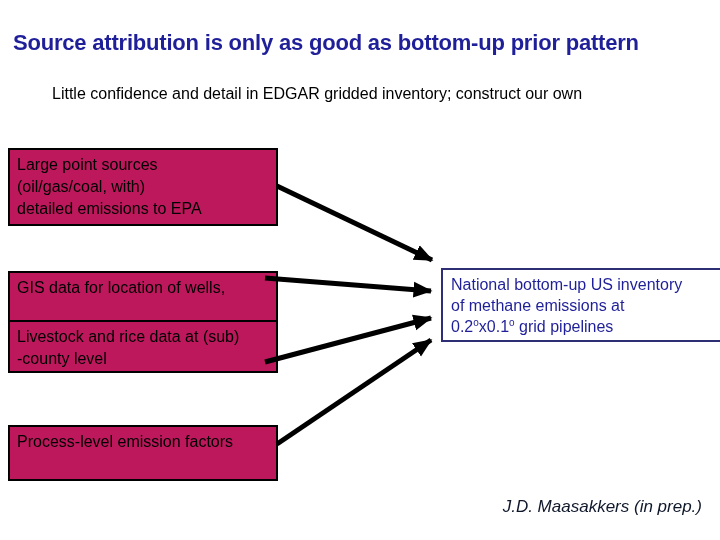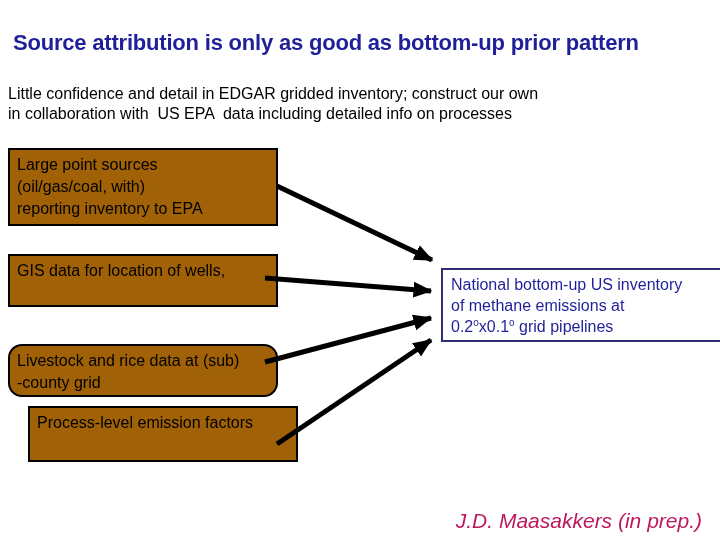--- a/index.html
+++ b/index.html
@@ -28,36 +28,36 @@
     letter-spacing: -0.2px;
   }
   .subtitle {
     position: absolute;
     left: 8px;
     top: 84px;
     font-size: 16px;
     color: #000000;
     line-height: 20px;
   }
-  .subtitle .sub-line { white-space: pre; }
+  .subtitle .sub-line { white-space: pre; margin-left: 44px; }
   .src-box {
     position: absolute;
     left: 8px;
     width: 252px;
     border: 2px solid #000000;
-    background: #a16207;
+    background: #be185d;
     padding: 4px 7px;
     font-size: 16px;
     line-height: 22px;
     color: #000000;
   }
   #src-box-1 { top: 148px; height: 66px; }
-  #src-box-2 { top: 254px; height: 41px; }
-  #src-box-3 { top: 344px; height: 41px; border-radius: 14px; }
-  #src-box-4 { top: 406px; height: 44px; margin-left: 20px; }
+  #src-box-2 { top: 271px; height: 41px; }
+  #src-box-3 { top: 320px; height: 41px; }
+  #src-box-4 { top: 425px; height: 44px; }
   .result-box {
     position: absolute;
     left: 441px;
     top: 268px;
     width: 290px;
     height: 62px;
     border: 2px solid #2e2e75;
     background: #ffffff;
     padding: 4px 0 4px 8px;
     font-size: 16px;
@@ -72,53 +72,52 @@
   .arrows {
     position: absolute;
     left: 0;
     top: 0;
     width: 720px;
     height: 540px;
     pointer-events: none;
   }
   .attribution {
     position: absolute;
-    top: 509px;
+    top: 497px;
     right: 18px;
-    font-size: 21px;
+    font-size: 17px;
     font-style: italic;
-    color: #be185d;
+    color: #0f172a;
     white-space: nowrap;
   }
 </style>
 </head>
 <body>
 
 <div id="slide">
 
   <div class="title">Source attribution is only as good as bottom-up prior pattern</div>
 
   <div class="subtitle">
     <div class="sub-line">Little confidence and detail in EDGAR gridded inventory; construct our own</div>
-    <div class="sub-line">in collaboration with  US EPA  data including detailed info on processes</div>
   </div>
 
   <div class="src-box" id="src-box-1">
     <div>Large point sources</div>
     <div>(oil/gas/coal, with)</div>
-    <div>reporting inventory to EPA</div>
+    <div>detailed emissions to EPA</div>
   </div>
 
   <div class="src-box" id="src-box-2">
     <div>GIS data for location of wells,</div>
   </div>
 
   <div class="src-box" id="src-box-3">
     <div>Livestock and rice data at (sub)</div>
-    <div>-county grid</div>
+    <div>-county level</div>
   </div>
 
   <div class="src-box" id="src-box-4">
     <div>Process-level emission factors</div>
   </div>
 
   <svg class="arrows" viewBox="0 0 720 540" xmlns="http://www.w3.org/2000/svg" aria-hidden="true">
     <defs>
       <marker id="ah" viewBox="0 0 4 4" refX="3.5" refY="2" markerWidth="4" markerHeight="4" orient="auto">
         <path d="M0,0.4 L3.8,2 L0,3.6 Z" fill="#000000"></path>

